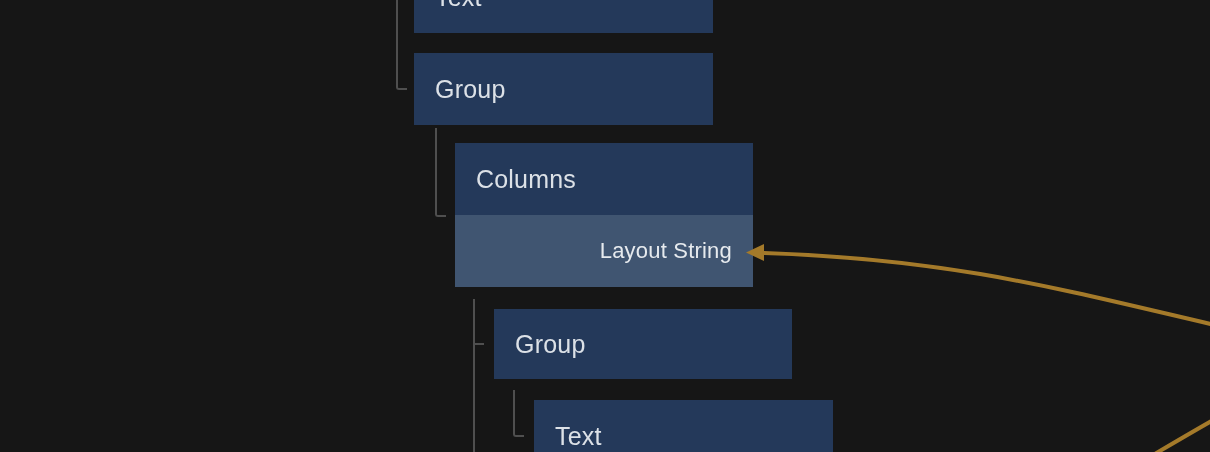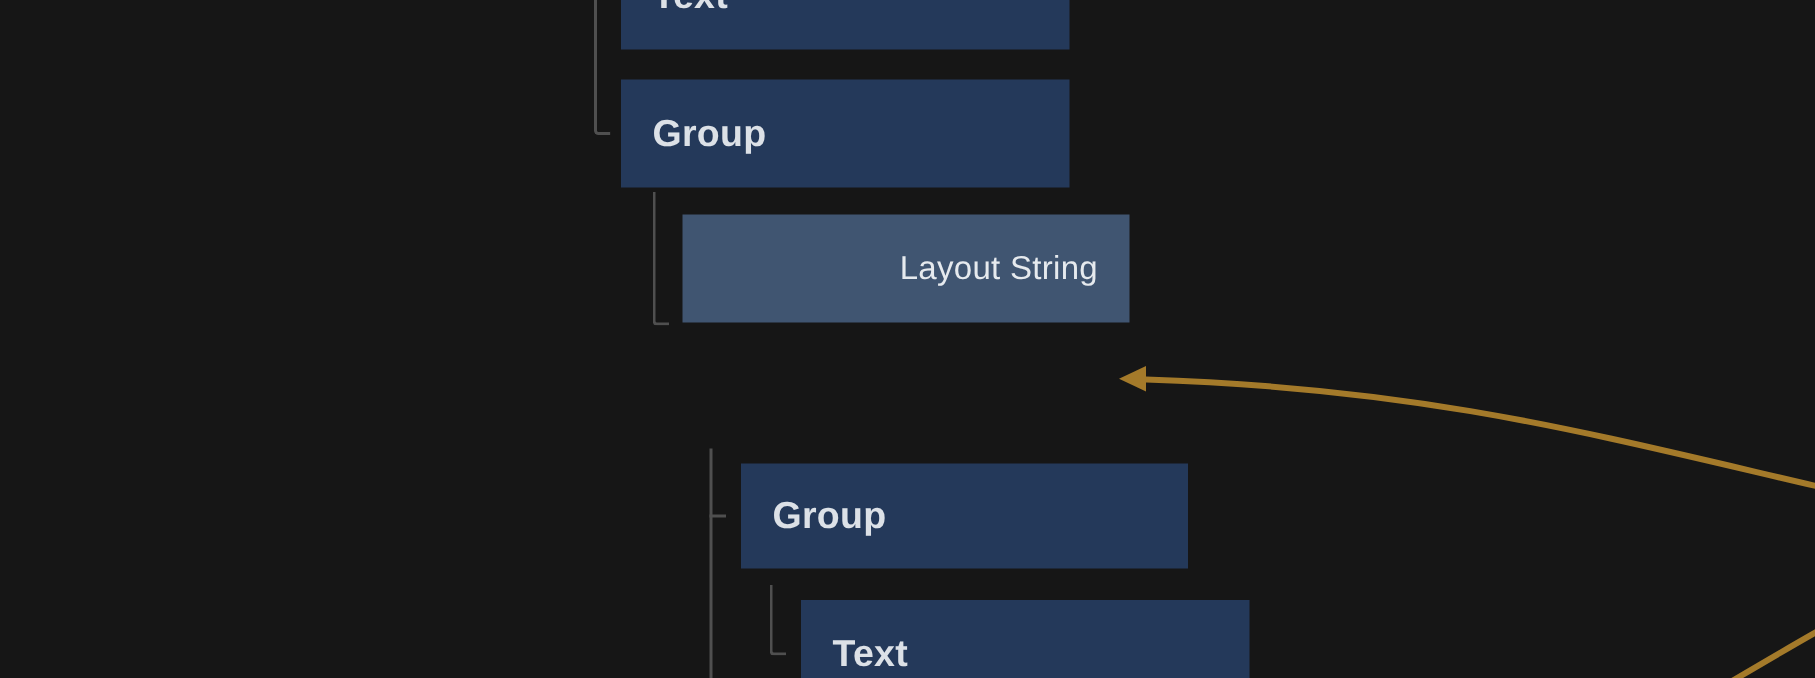--- a/index.html
+++ b/index.html
@@ -20,21 +20,21 @@
   .node {
     position: absolute;
     background: #24395a;
     display: flex;
     align-items: center;
     box-sizing: border-box;
   }
   .node-label {
     color: #dce1e7;
     font-size: 25px;
-    font-weight: 700;
+    font-weight: 400;
     padding-left: 21px;
     letter-spacing: 0.2px;
     white-space: nowrap;
   }
 
   .node-text-top    { left: 414px; top: -39px; width: 299px; height: 72px; }
   .node-group-1     { left: 414px; top: 53px;  width: 299px; height: 72px; }
 
   .node-columns-wrap { position: absolute; left: 455px; top: 143px; width: 298px; }
   .node-columns-header {
@@ -107,20 +107,23 @@
 
   <div class="node node-text-top">
     <span class="node-label">Text</span>
   </div>
 
   <div class="node node-group-1">
     <span class="node-label">Group</span>
   </div>
 
   <div class="node-columns-wrap">
+    <div class="node-columns-header">
+      <span class="node-label">Columns</span>
+    </div>
     <div class="node-port-row">
       <span class="port-label">Layout String</span>
     </div>
   </div>
 
   <div class="node node-group-2">
     <span class="node-label">Group</span>
   </div>
 
   <div class="node node-text-bottom">

